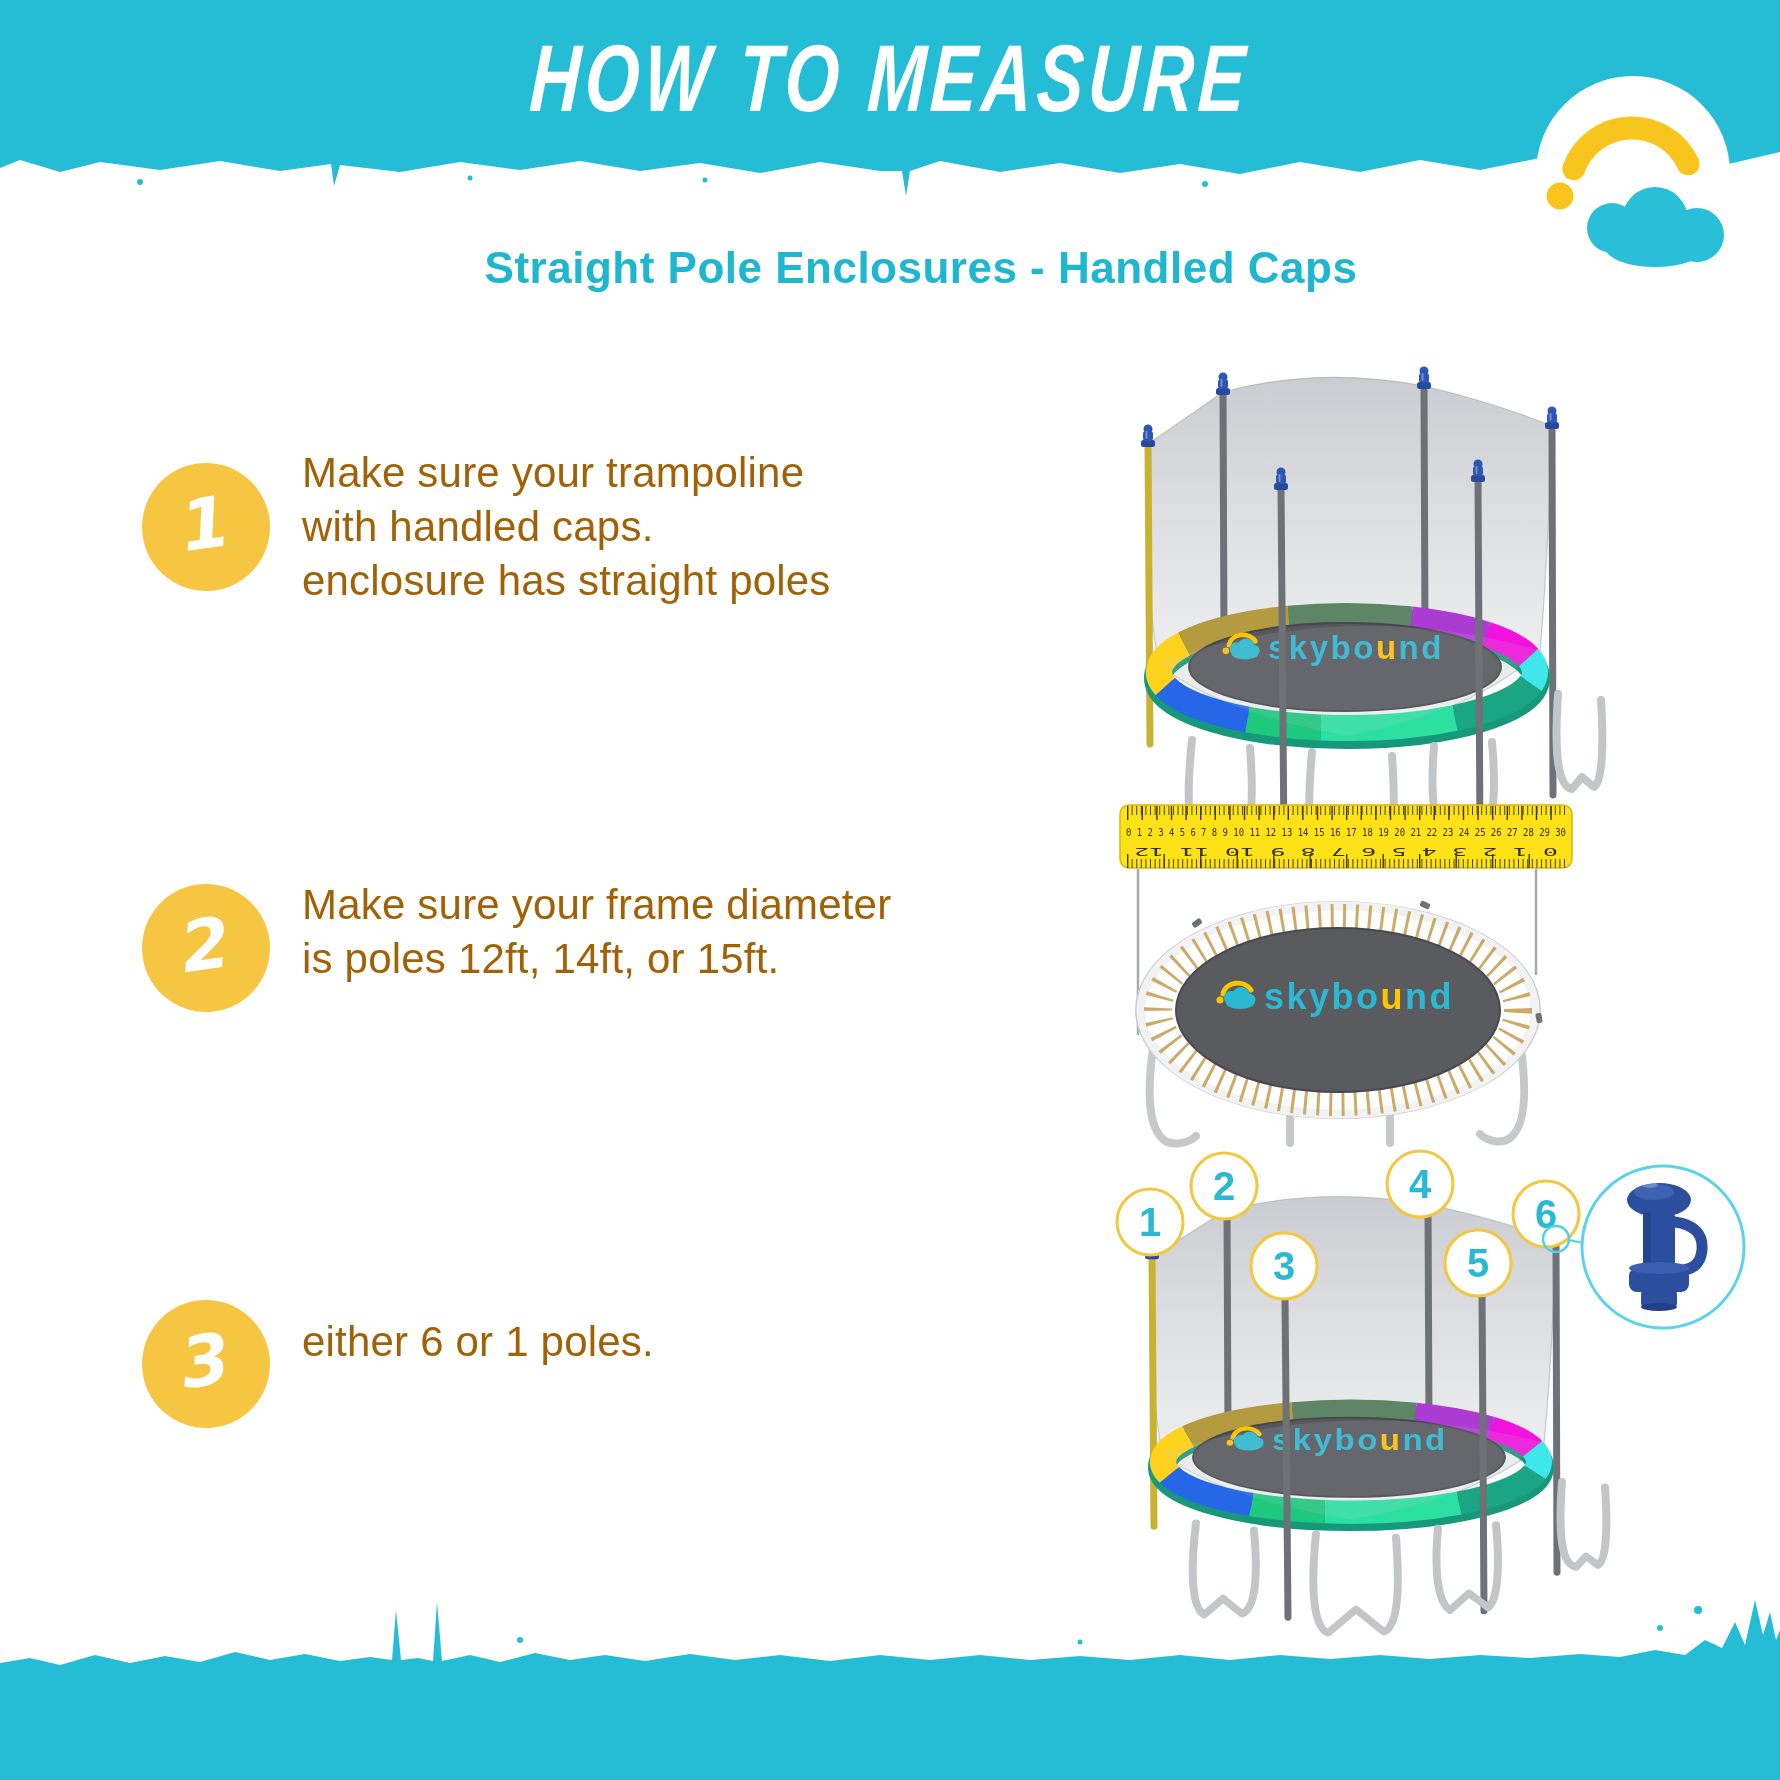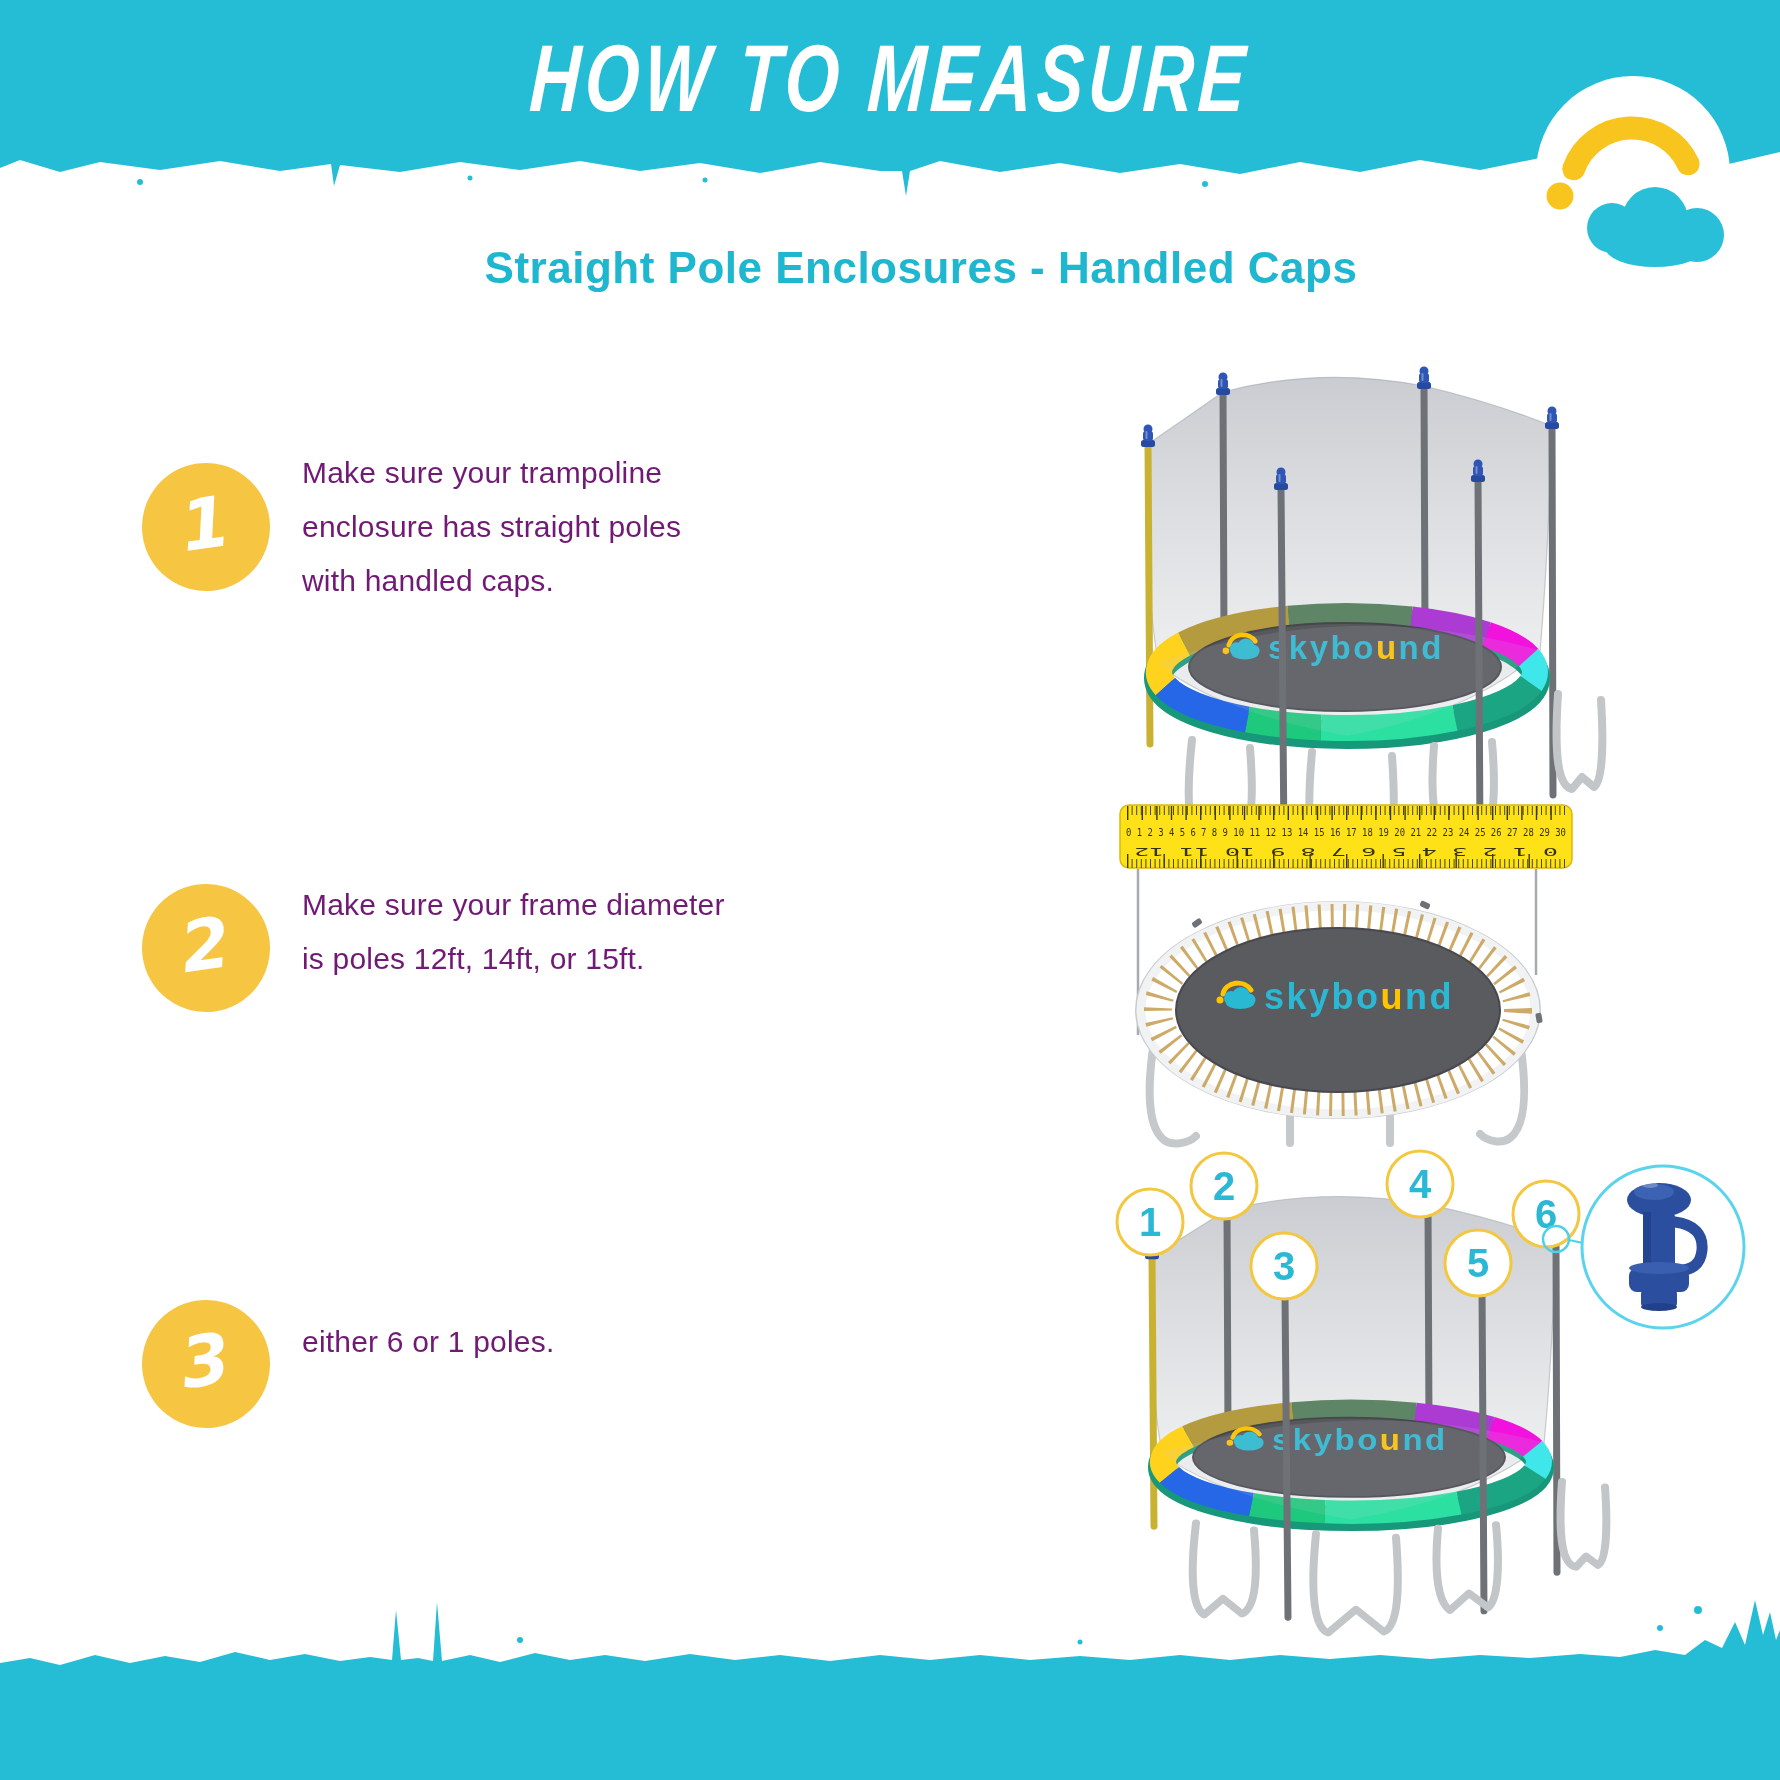--- a/index.html
+++ b/index.html
@@ -23,21 +23,21 @@
 
   
   .step-badge{
     position:absolute;left:142px;width:128px;height:128px;border-radius:50%;
     background:#F6C542;color:#fff;text-align:center;line-height:122px;
     font-size:70px;font-weight:bold;font-style:italic;
     font-family:"DejaVu Sans",sans-serif;transform:rotate(-8deg);
   }
   #badge-1{top:463px}#badge-2{top:884px}#badge-3{top:1300px}
   .step-text{
-    position:absolute;left:302px;color:#701a75;font-size:30px;line-height:54px;
+    position:absolute;left:302px;color:#a16207;font-size:42px;line-height:54px;
     letter-spacing:.2px;white-space:nowrap;
   }
   #text-1{top:446px}#text-2{top:878px}#text-3{top:1315px}
 
   .badge-num{display:inline-block}
   text{font-family:"Liberation Sans",sans-serif}
   .scale-text{font-family:"DejaVu Sans Mono",monospace}
 </style>
 </head>
 <body>
@@ -137,22 +137,22 @@
     </g>
   </g>
 </svg>
 
 <div id="page-title">HOW TO MEASURE</div>
 <div id="subtitle">Straight Pole Enclosures - Handled Caps</div>
 
 <div class="step-badge" id="badge-1"><span class="badge-num">1</span></div>
 <div class="step-text" id="text-1">
   <div>Make sure your trampoline</div>
+  <div>with handled caps.</div>
   <div>enclosure has straight poles</div>
-  <div>with handled caps.</div>
 </div>
 
 <div class="step-badge" id="badge-2"><span class="badge-num">2</span></div>
 <div class="step-text" id="text-2">
   <div>Make sure your frame diameter</div>
   <div>is poles 12ft, 14ft, or 15ft.</div>
 </div>
 
 <div class="step-badge" id="badge-3"><span class="badge-num">3</span></div>
 <div class="step-text" id="text-3">

